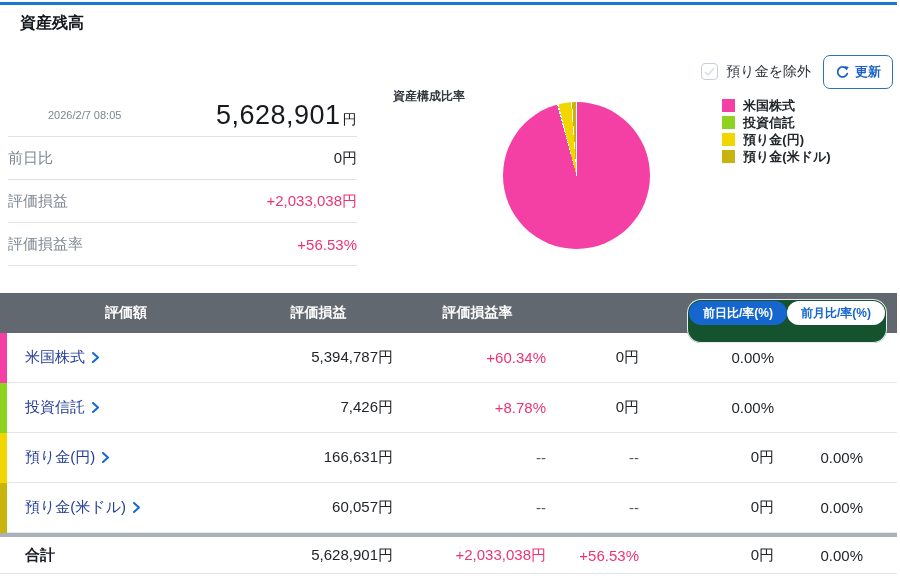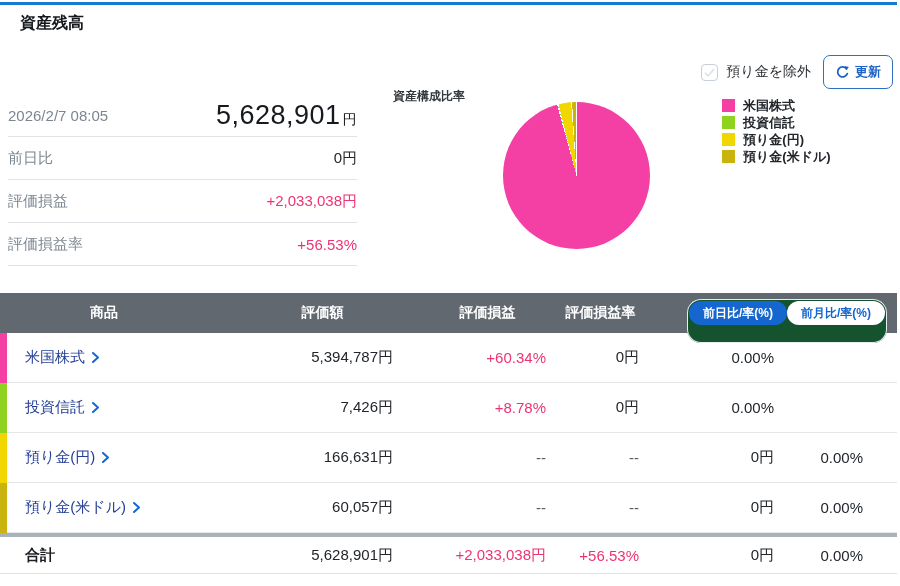--- a/index.html
+++ b/index.html
@@ -17,31 +17,31 @@
   *{box-sizing:border-box;margin:0;padding:0;}
   html,body{background:#fff;}
   body{font-family:"Liberation Sans","DejaVu Sans",sans-serif;}
   .page{position:relative;width:900px;height:586px;background:#fff;overflow:hidden;}
 
   .top-line{position:absolute;top:2px;left:0;width:897px;height:3px;background:var(--top-line);}
   .page-title{position:absolute;top:13px;left:20px;font-size:16px;font-weight:bold;color:#15181c;}
 
   
   .controls{position:absolute;top:57px;right:7px;display:flex;align-items:center;gap:12px;height:30px;}
-  .chk{display:flex;align-items:center;gap:8px;cursor:pointer;padding-left:16px;}
+  .chk{display:flex;align-items:flex-start;gap:8px;cursor:pointer;padding-left:16px;}
   .chk .box{width:17px;height:17px;border:1.5px solid #c7d0da;border-radius:4px;background:#fff;display:flex;align-items:center;justify-content:center;}
   .chk .lbl{font-size:14px;color:#2a2e33;}
   .refresh{display:flex;align-items:center;gap:5px;height:34px;padding:0 11px;background:#fff;
            border:1.5px solid #2f6fc0;border-radius:7px;color:#1d62c4;font-size:13px;font-weight:600;cursor:pointer;
            font-family:inherit;}
 
   
   .summary{position:absolute;top:94px;left:8px;width:349px;}
   .srow{display:flex;align-items:center;justify-content:space-between;height:43px;border-bottom:1px solid #dfe3e8;}
-  .srow .date{font-size:15px;color:var(--label-gray);}
+  .srow .date{font-size:11px;color:var(--label-gray);margin-left:40px;}
   .srow .total{font-size:27px;font-weight:500;color:#16191d;letter-spacing:0.5px;}
   .srow .total .yen{font-size:14px;font-weight:400;margin-left:2px;}
   .srow .slabel{font-size:15px;color:var(--label-gray);}
   .srow .sval{font-size:15px;color:var(--text-dark);}
   .srow .sval.pink{color:var(--pink);}
 
   
   .pie-title{position:absolute;top:88px;left:393px;font-size:12px;font-weight:bold;color:#33383e;}
   .pie{position:absolute;top:102px;left:503px;width:147px;height:147px;border-radius:50%;}
   .legend{position:absolute;top:97px;left:722px;list-style:none;}
@@ -139,21 +139,20 @@
   </li>
 
   <li>
     <span class="sw" style="background: rgb(201, 179, 14);"></span>
     <span class="lg-label">預り金(米ドル)</span>
   </li>
 </ul>
 
   <div class="table">
     <div class="thead grid">
-      <div class="hc h1">商品</div>
       <div class="hc h2">評価額</div>
       <div class="hc h3">評価損益</div>
       <div class="hc h4">評価損益率</div>
       <div></div>
         <div></div>
       <div class="toggle">
         <button class="tg sel">前日比/率(%)</button>
         <button class="tg">前月比/率(%)</button>
       </div>
     </div>

